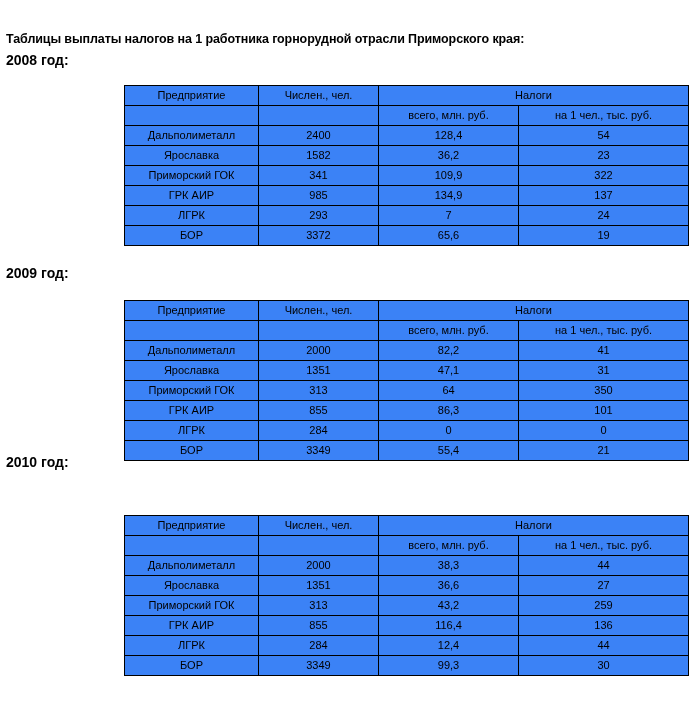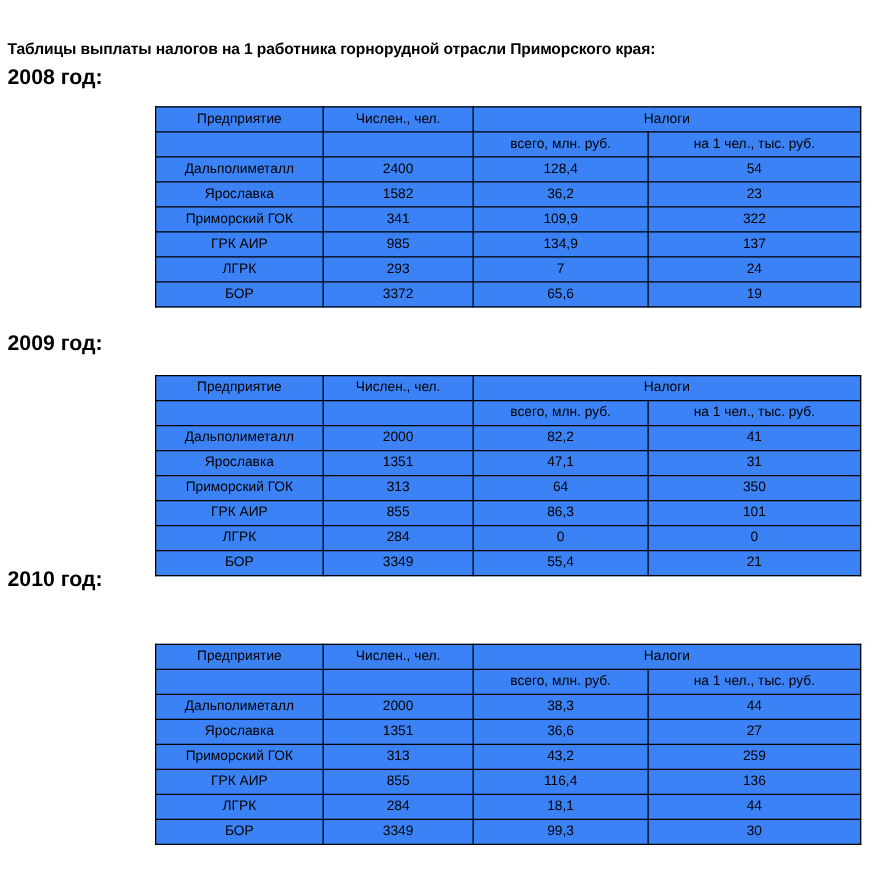--- a/index.html
+++ b/index.html
@@ -23,21 +23,21 @@
     font-size: 12.5px;
     font-weight: bold;
     letter-spacing: -0.1px;
     white-space: nowrap;
     margin-top: 16px;
   }
 
   .year-label {
     position: absolute;
     left: 6px;
-    font-size: 17px;
+    font-size: 14px;
     font-weight: bold;
     white-space: nowrap;
   }
   .year-label.y1 { top: 52px; }
   .year-label.y2 { top: 265px; }
   .year-label.y3 { top: 454px; }
 
   table.tax-table {
     position: absolute;
     left: 124px;
@@ -236,21 +236,21 @@
     </tr>
     <tr>
       <td>ГРК АИР</td>
       <td>855</td>
       <td>116,4</td>
       <td>136</td>
     </tr>
     <tr>
       <td>ЛГРК</td>
       <td>284</td>
-      <td>18,1</td>
+      <td>12,4</td>
       <td>44</td>
     </tr>
     <tr>
       <td>БОР</td>
       <td>3349</td>
       <td>99,3</td>
       <td>30</td>
     </tr>
   </tbody>
 </table>

